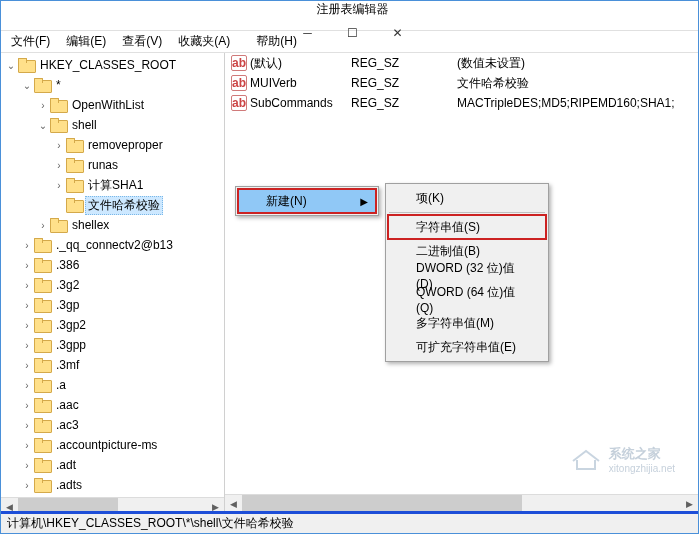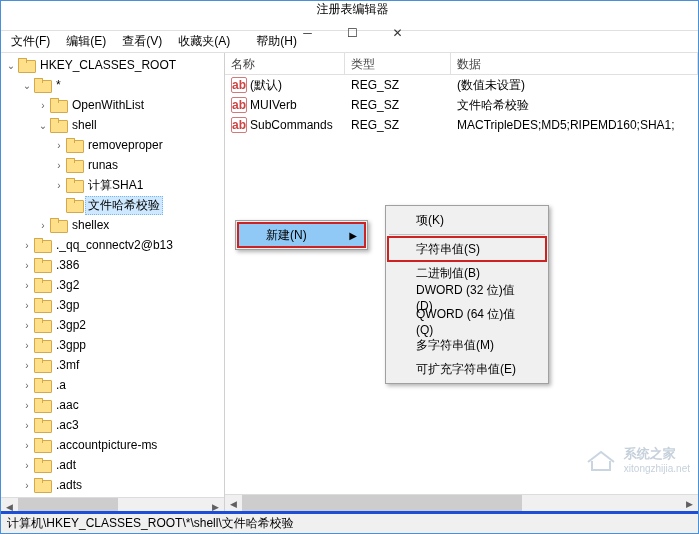--- a/index.html
+++ b/index.html
@@ -33,34 +33,34 @@
 .list-header .col { padding: 3px 6px; border-right: 1px solid #e0e0e0; color: #444; }
 .col-name { width: 120px; }
 .col-type { width: 106px; }
 .col-data { flex: 1; }
 .list-body { flex: 1; overflow: auto; position: relative; }
 .list-row { display: flex; height: 20px; align-items: center; }
 .list-row .cell { padding: 0 6px; white-space: nowrap; overflow: hidden; }
 .val-icon { width: 16px; height: 16px; display: inline-flex; align-items: center; justify-content: center; margin-right: 3px; background: #fff; border: 1px solid #d07a7a; font-size: 12px; color: #c44; font-weight: bold; border-radius: 2px; }
 
 .context-menu { position: absolute; background: #f0f0f0; border: 1px solid #a0a0a0; box-shadow: 2px 2px 4px rgba(0,0,0,0.3); padding: 2px; }
-.cm-primary { left: 10px; top: 145px; width: 133px; text-align: right; }
+.cm-primary { left: 10px; top: 133px; width: 144px; text-align: right; }
 .cm-item { height: 24px; display: flex; align-items: center; padding: 0 20px 0 28px; position: relative; }
 .cm-item.hover { background: #90c8f6; }
 .cm-item .arrow { position: absolute; right: 8px; font-size: 10px; }
 .cm-item.boxed { outline: 2px solid #cc2222; outline-offset: -1px; }
 .cm-sub { left: 160px; top: 130px; width: 164px; }
 
 .hscroll { height: 17px; background: #f0f0f0; border-top: 1px solid #dcdcdc; position: relative; }
 .hscroll-thumb { position: absolute; left: 17px; top: 0; width: 100px; height: 17px; background: #cdcdcd; }
 .hscroll-btn { position: absolute; top: 0; width: 17px; height: 17px; background: #f0f0f0; display: flex; align-items: center; justify-content: center; color: #606060; font-size: 9px; }
 
 .statusbar { height: 22px; border-top: 3px solid #1d4ed8; display: flex; align-items: center; padding: 0 6px; background: #f0f0f0; }
 
-.watermark { position: absolute; right: 8px; bottom: 20px; color: rgba(150,170,190,0.55); font-size: 11px; display: flex; align-items: center; gap: 6px; pointer-events: none; }
+.watermark { position: absolute; right: 23px; bottom: 20px; color: rgba(150,170,190,0.55); font-size: 11px; display: flex; gap: 6px; pointer-events: none; }
 .watermark svg { opacity: 0.55; }
 </style>
 </head>
 <body>
 
 <div class="titlebar">
   <div class="titlebar-icon"></div>
   <div class="title-text">注册表编辑器</div>
   <div class="win-btns">
     <div class="win-btn">─</div>
@@ -193,25 +193,20 @@
         </div>
     </div>
     <div class="hscroll">
       <div class="hscroll-btn" style="left:0">◀</div>
       <div class="hscroll-thumb"></div>
       <div class="hscroll-btn" style="right:0">▶</div>
     </div>
   </div>
 
   <div class="list-pane">
-    <div class="list-header">
-      <div class="col col-name">名称</div>
-      <div class="col col-type">类型</div>
-      <div class="col col-data">数据</div>
-    </div>
     <div class="list-body">
       <div class="list-row">
         <div class="cell col-name"><span class="val-icon">ab</span><span>(默认)</span></div>
         <div class="cell col-type">REG_SZ</div>
         <div class="cell col-data">(数值未设置)</div>
       </div>
       <div class="list-row">
         <div class="cell col-name"><span class="val-icon">ab</span><span>MUIVerb</span></div>
         <div class="cell col-type">REG_SZ</div>
         <div class="cell col-data">文件哈希校验</div>

